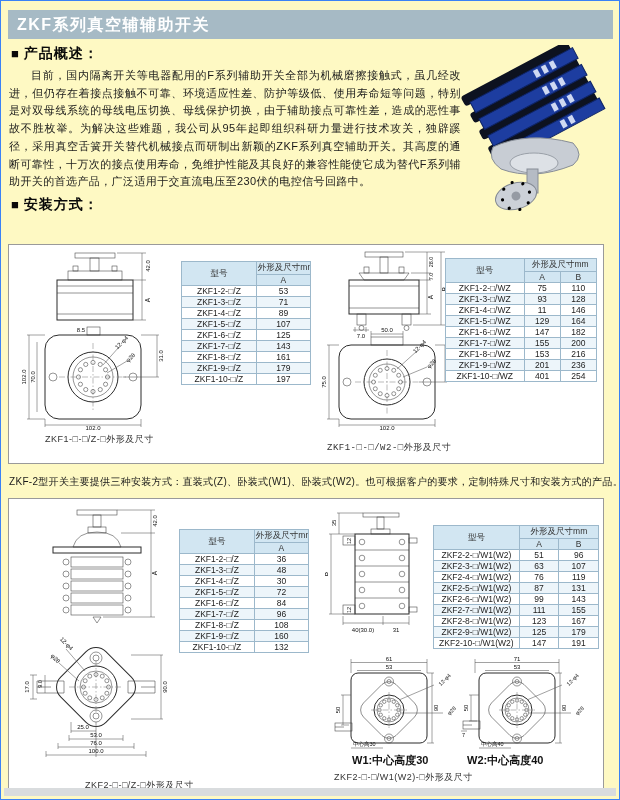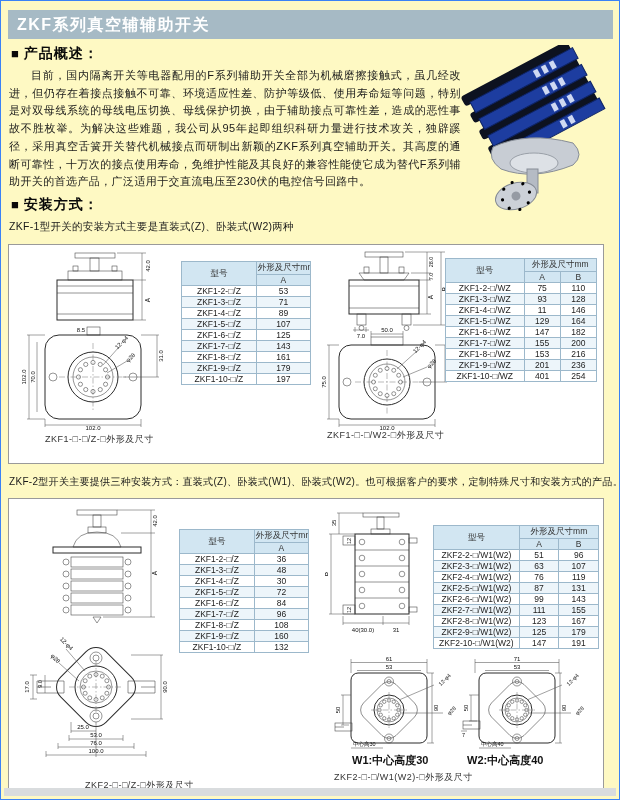--- a/index.html
+++ b/index.html
@@ -94,21 +94,20 @@
           <circle cx="9.90" cy="-9.90" r="1.6"></circle>
         </g>
       <circle cx="57" cy="151" r="4.5" fill="#959ba4"></circle>
     </g>
   </svg>
 
   <div class="sec-head" style="left:10px;top:195px;">
     <span class="bullet">■</span><span>安装方式：</span>
   </div>
 
-  <div class="note" style="left:8px;top:219px;">ZKF-1型开关的安装方式主要是直装式(Z)、卧装式(W2)两种</div>
 
   <div class="box" style="left:7px;top:243px;width:594px;height:218px;">
 
     <svg class="dwg" style="left:10px;top:4px;" viewBox="0 0 160 182" width="160" height="182">
       <g class="t">
         <rect x="56" y="4" width="40" height="5"></rect>
         <rect x="71" y="9" width="9" height="13"></rect>
         <rect x="54" y="17" width="5" height="5"></rect>
           <rect x="93" y="17" width="5" height="5"></rect>
         <rect x="49" y="22" width="54" height="9"></rect>
@@ -299,21 +298,21 @@
           <line x1="20" y1="170" x2="20" y2="178"></line>
           <line x1="116" y1="170" x2="116" y2="178"></line>
       </g>
       <text x="68" y="83" class="fs6" text-anchor="middle">50.0</text>
       <text transform="rotate(-45 102 99)" x="102" y="99" class="fs6" text-anchor="middle">12-φ4</text>
       <text transform="rotate(-45 114 116)" x="114" y="116" class="fs6" text-anchor="middle">φ28</text>
       <text transform="rotate(-90 7 133)" x="7" y="133" class="fs6" text-anchor="middle">75.0</text>
       <text transform="rotate(-90 132 115)" x="132" y="115" class="fs6" text-anchor="middle">40.0</text>
       <text x="68" y="181" class="fs6" text-anchor="middle">102.0</text>
     </svg>
-    <div class="caption" style="left:318px;top:184px;">ZKF1-□-□/W2-□外形及尺寸</div>
+    <div class="caption" style="left:318px;top:196px;font-family:Liberation Mono, monospace;">ZKF1-□-□/W2-□外形及尺寸</div>
 
     <table class="dtable cols3" style="left:436px;top:13px;width:152px;">
         <thead>
           <tr>
             <th rowspan="2" class="model">型号</th>
             <th colspan="2">外形及尺寸mm</th>
           </tr>
           <tr>
             <th>A</th>
             <th>B</th>

